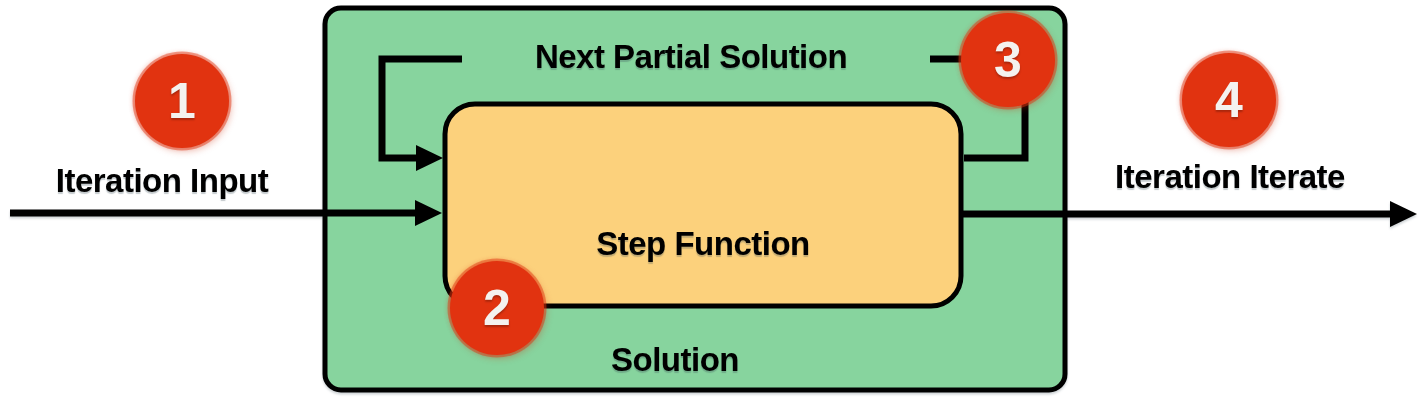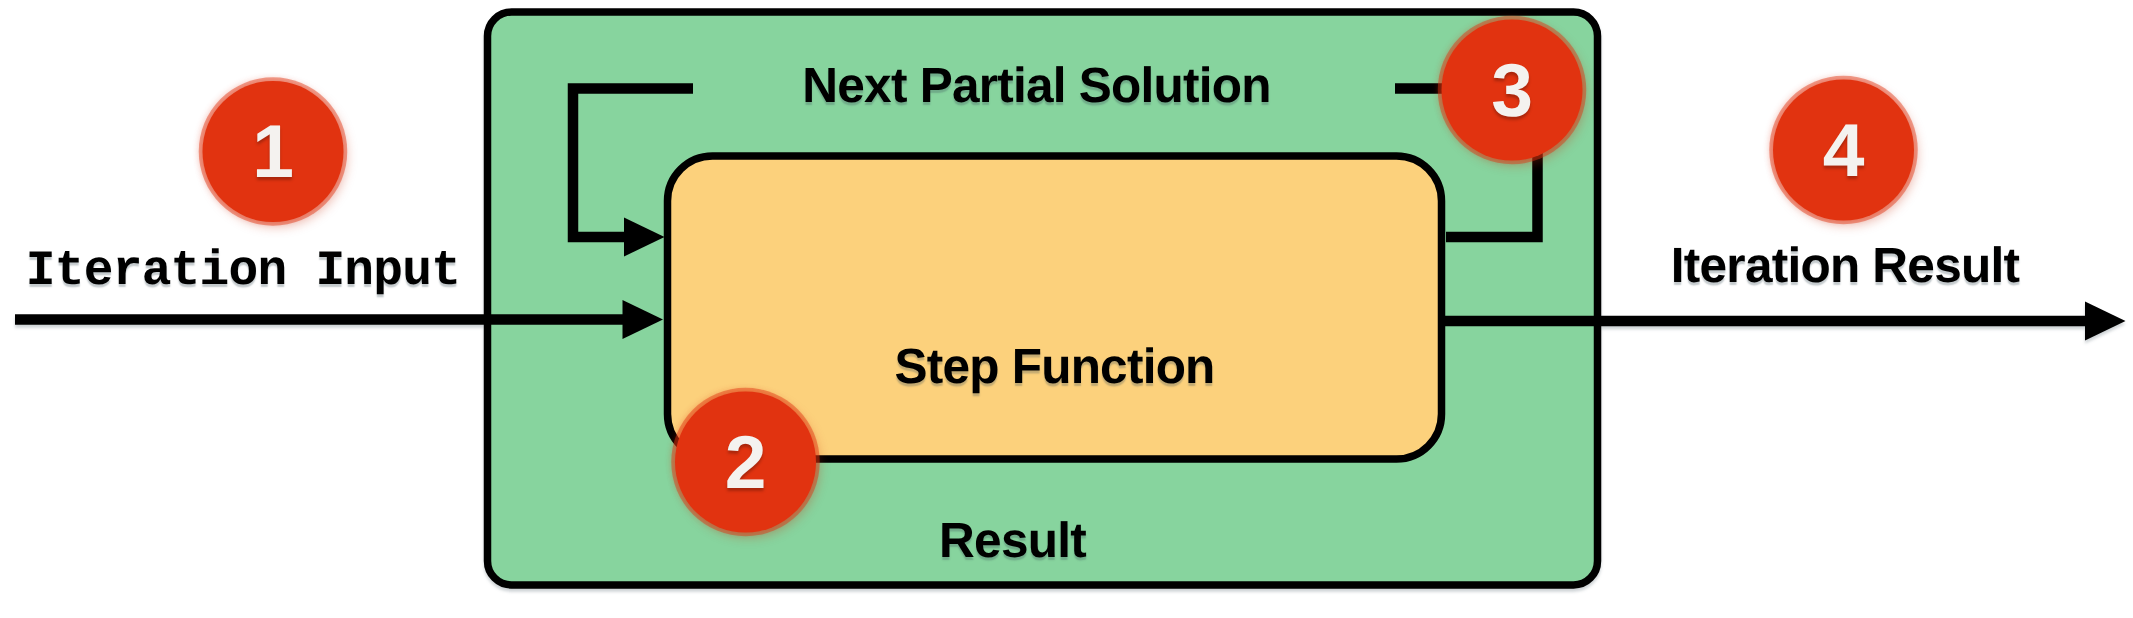--- a/index.html
+++ b/index.html
@@ -103,23 +103,23 @@
   <div class="badge" style="left:497px; top:308px;">
     <span>2</span>
   </div>
   <div class="badge" style="left:1008px; top:60px;">
     <span>3</span>
   </div>
   <div class="badge" style="left:1229px; top:100px;">
     <span>4</span>
   </div>
 
-  <div class="label" style="left:162px; top:181px;font-family:Liberation Mono, monospace;">Iteration Input</div>
+  <div class="label" style="left:162px; top:181px;">Iteration Input</div>
 
   <div class="label" style="left:691px; top:57px;">Next Partial Solution</div>
 
   <div class="label" style="left:703px; top:204px;margin-top:40px;">Step Function</div>
 
-  <div class="label" style="left:675px; top:360px;">Result</div>
+  <div class="label" style="left:675px; top:360px;">Solution</div>
 
-  <div class="label" style="left:1230px; top:177px;">Iteration Result</div>
+  <div class="label" style="left:1230px; top:177px;">Iteration Iterate</div>
 
 </div>
 
 </body></html>

